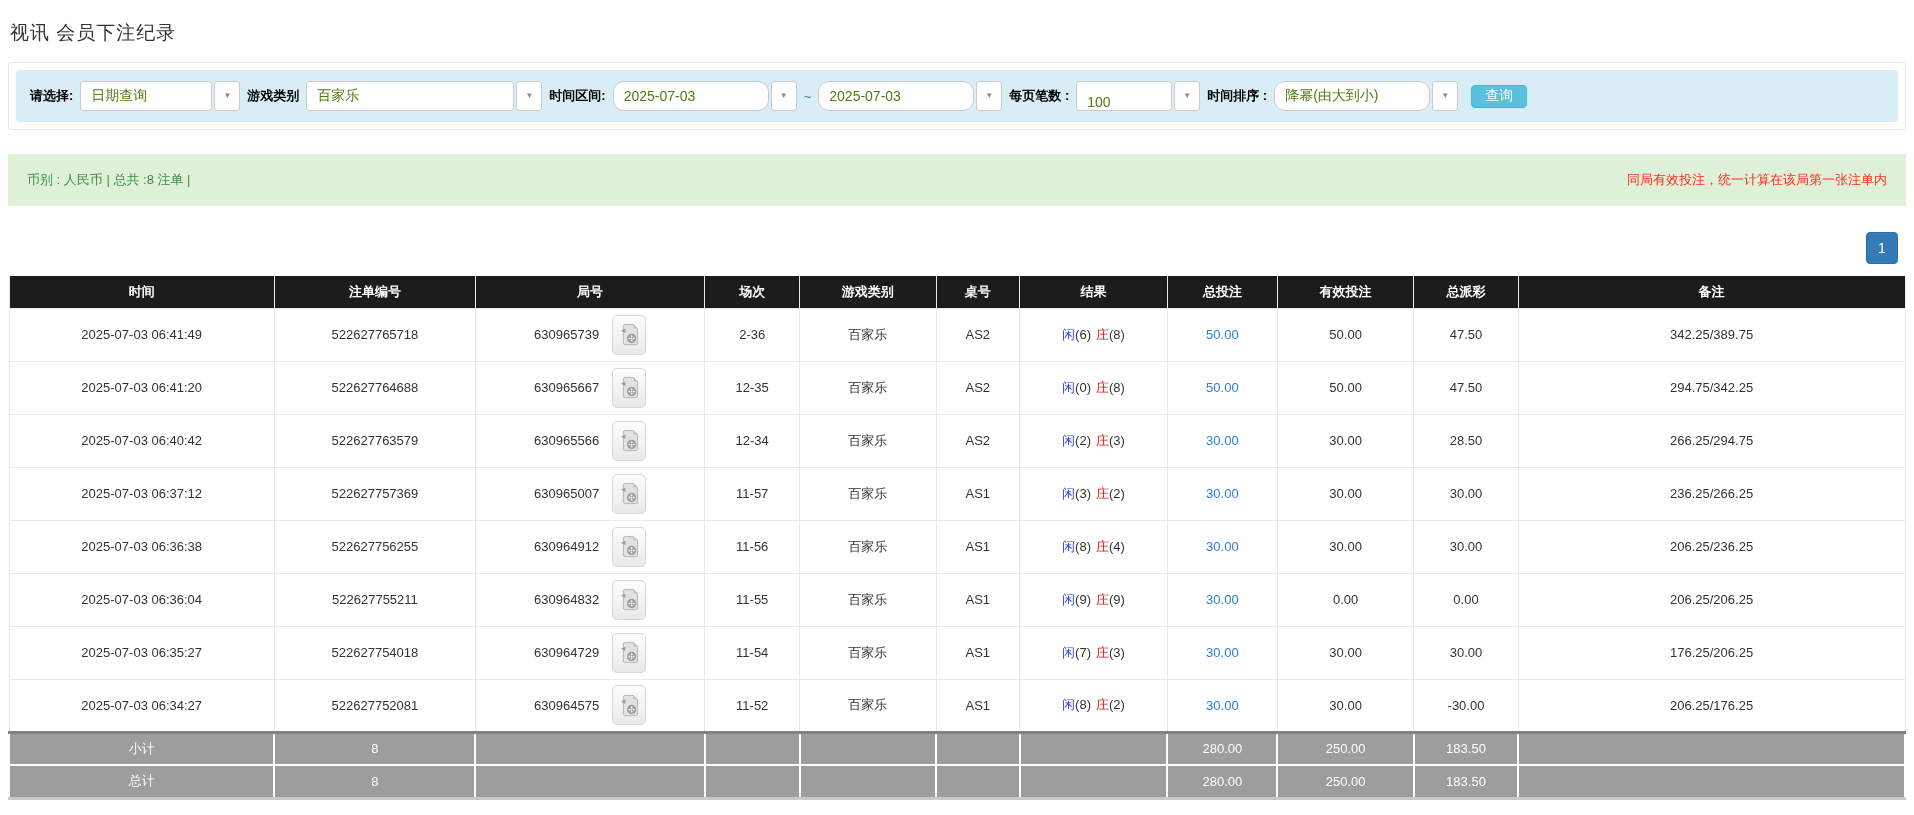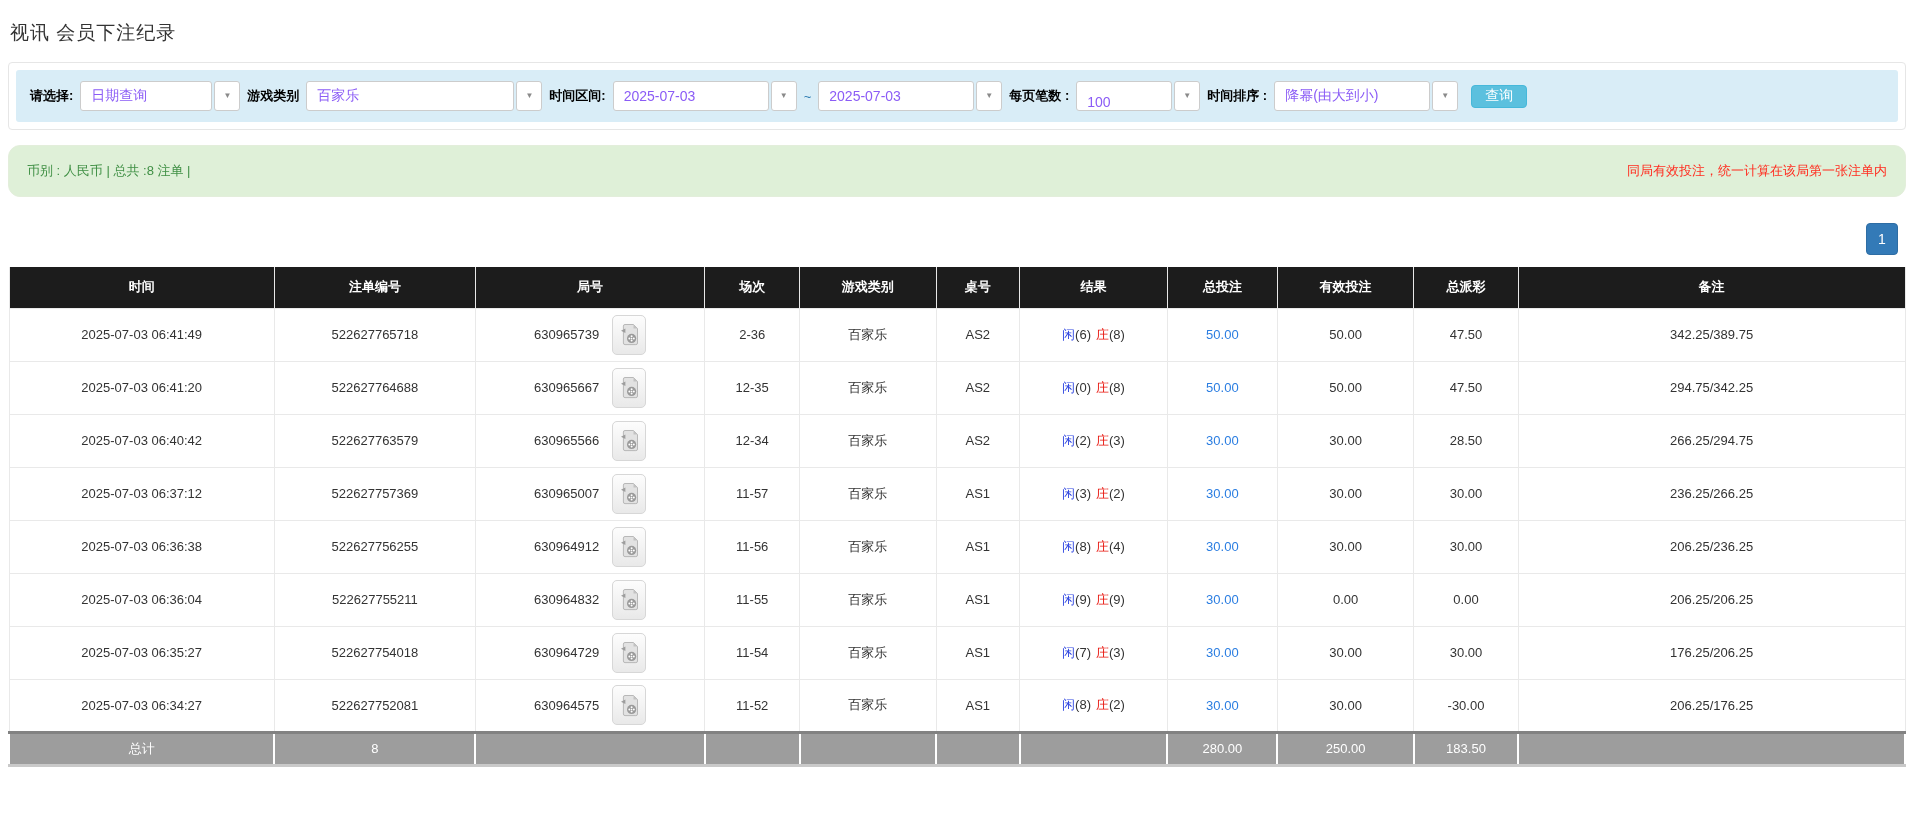--- a/index.html
+++ b/index.html
@@ -47,61 +47,61 @@
   .sep { color: #2a7ab0; font-size: 13px; }
   .select-box {
     background: #fff;
     border: 1px solid #ccc;
     border-radius: 3px;
     height: 30px;
     display: inline-flex;
     align-items: center;
     padding: 0 10px;
     font-size: 14px;
-    color: #8b5cf6;
+    color: #4d7c0f;
     cursor: pointer;
     white-space: nowrap;
   }
   .caret-btn {
     background: #fff;
     border: 1px solid #ccc;
     border-radius: 3px;
     width: 26px;
     height: 30px;
     display: inline-flex;
     align-items: center;
     justify-content: center;
     cursor: pointer;
     margin-left: 2px;
   }
   .caret-glyph { font-size: 8px; color: #8a8a8a; line-height: 1; }
   .w130 { width: 132px; }
   .w205 { width: 208px; }
-  .w155 { width: 156px; }
+  .w155 { width: 156px; border-radius: 11px; }
   .w95  { width: 96px; align-items: flex-end; }
   .group { display: inline-flex; align-items: center; }
   .search-btn {
     background: #5bc0de;
     border: 1px solid #46b8da;
     border-radius: 4px;
     color: #fff;
     font-size: 14px;
     height: 23px;
     padding: 0 13px;
     margin-left: 6px;
     cursor: pointer;
     font-family: inherit;
   }
 
   
   .summary-bar {
-    margin-top: 15px;
+    margin-top: 24px;
     background: #dff0d8;
     border: 1px solid #e3eedb;
-    border-radius: 12px;
+    border-radius: 1px;
     padding: 16px 18px;
     display: flex;
     justify-content: space-between;
     align-items: center;
     font-size: 13px;
   }
   .summary-left { color: #3f8f44; }
   .summary-right { color: #ff2d20; }
 
   
@@ -129,21 +129,21 @@
   table.bet-table {
     width: 100%;
     border-collapse: collapse;
     table-layout: fixed;
     font-size: 13px;
   }
   .bet-table thead th {
     background: #1c1c1c;
     color: #fff;
     font-weight: bold;
-    height: 41px;
+    height: 32px;
     text-align: center;
     border-right: 1px solid #e8e8e8;
     border-left: 1px solid #e8e8e8;
     padding: 0 3px;
   }
   .bet-table tbody td {
     height: 53px;
     text-align: center;
     color: #333;
     border: 1px solid #e9e9e9;
@@ -579,28 +579,41 @@
       <td>
         <span class="amount-link">30.00</span>
       </td>
       <td>30.00</td>
       <td class="neg">-30.00</td>
       <td>206.25/176.25</td>
     </tr>
       </tbody>
     <tfoot>
       <tr>
-        <td>总计</td>
+        <td>小计</td>
         <td>8</td>
         <td></td>
           <td></td>
         <td></td>
           <td></td>
         <td></td>
         <td>280.00</td>
         <td>250.00</td>
         <td>183.50</td>
         <td></td>
       </tr>
+      <tr>
+        <td>总计</td>
+        <td>8</td>
+        <td></td>
+          <td></td>
+        <td></td>
+          <td></td>
+        <td></td>
+        <td>280.00</td>
+        <td>250.00</td>
+        <td>183.50</td>
+        <td></td>
+      </tr>
     </tfoot>
   </table>
 
 </div>
 
 </body></html>

